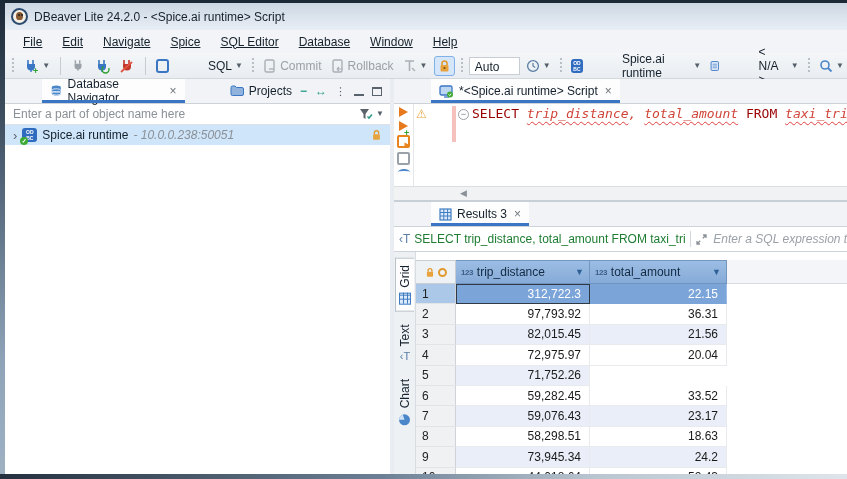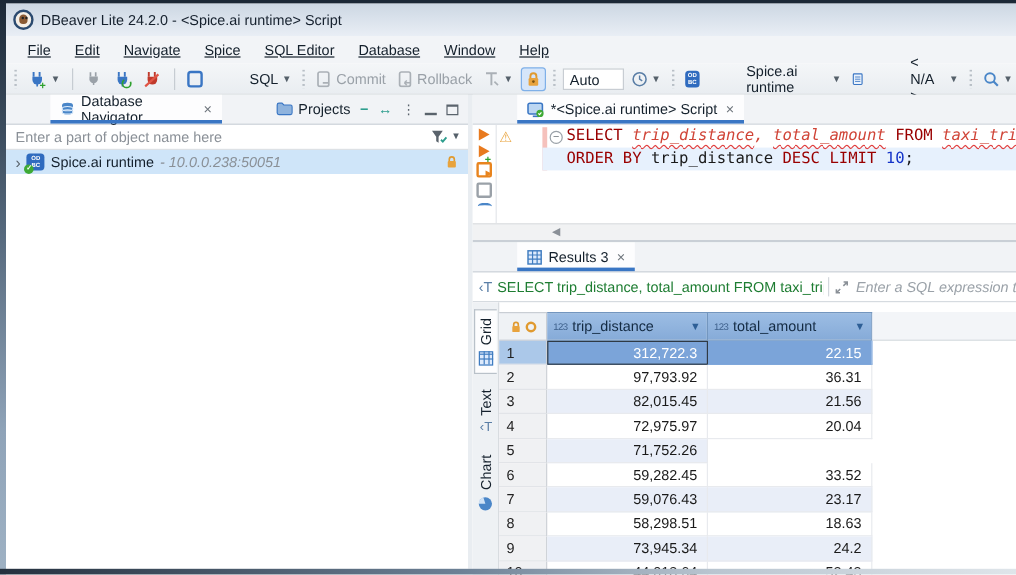--- a/index.html
+++ b/index.html
@@ -104,21 +104,21 @@
       linear-gradient(#3f7cc0,#3f7cc0) 0 7px/12px 1px no-repeat,
       linear-gradient(#3f7cc0,#3f7cc0) 4px 0/1px 12px no-repeat,
       linear-gradient(#3f7cc0,#3f7cc0) 8px 0/1px 12px no-repeat, #ddeafc; transform:rotate(90deg); }
   .st-small { color:#5a7ea6; font-size:11px; transform:rotate(90deg); }
 
   .grid-area { position:absolute; left:22px; top:0; right:0; height:238px; }
   .g-header { position:absolute; top:8px; left:0; right:0; height:24px; }
   .g-corner { position:absolute; left:0; top:0; width:40px; height:24px; background:#eff2f5; border:1px solid #c9ced4; border-left:0; display:flex; align-items:center; justify-content:center; gap:3px; }
   .ring { width:9px; height:9px; border:2px solid #e09a2f; border-radius:50%; }
   .g-col { position:absolute; top:0; height:24px; background:linear-gradient(#9cbde4,#86abd8); border-top:1px solid #7396bf; border-right:1px solid #7396bf; border-bottom:1px solid #6f94bf; display:flex; align-items:center; padding:0 5px; gap:4px; color:#132a42; }
-  .g-col .t123 { font-size:8px; color:#3d5f8a; font-weight:normal; letter-spacing:-0.5px; }
+  .g-col .t123 { font-size:8px; color:#3d5f8a; font-weight:bold; letter-spacing:-0.5px; }
   .g-col .sort { margin-left:auto; color:#2e5f96; font-size:9px; }
   .g-col1 { left:40px; width:134px; }
   .g-col2 { left:174px; width:137px; }
   .g-header-rest { position:absolute; left:311px; right:0; top:0; height:24px; background:#f3f5f8; border-bottom:1px solid #d8dce0; }
   #grid-rows { position:absolute; left:0; top:32px; right:0; }
   .grid-row { position:relative; height:20.4px; display:flex; }
   .rn { width:40px; background:#f0f1f3; border-right:1px solid #cfd3d8; border-bottom:1px solid #e2e4e8; padding-left:6px; display:flex; align-items:center; color:#222; }
   .cell { border-bottom:1px solid #e8eaee; border-right:1px solid #e8eaee; display:flex; align-items:center; justify-content:flex-end; padding-right:8px; color:#1a1a1a; }
   .c1 { width:134px; } .c2 { width:137px; }
   .grid-row.odd .cell { background:#e9eef8; }
@@ -326,21 +326,20 @@
           </span>
         <span class="script-ic"></span>
         <span class="script-ic gray"></span>
         <span class="blue-arc"></span>
       </div>
       <span class="warn">⚠</span>
       <span class="change-bar"></span>
       <span class="fold">−</span>
       <div class="code">
         <div class="code-line"><span class="kw">SELECT </span><span class="ident">trip_distance</span><span class="ident" style="text-decoration:none;">, </span><span class="ident">total_amount</span><span class="kw"> FROM </span><span class="ident">taxi_trips</span></div>
-        <div class="code-line current"><span class="kw">ORDER BY </span><span class="plain">trip_distance </span><span class="kw">DESC LIMIT </span><span class="numlit">10</span><span class="plain">;</span></div>
       </div>
     </div>
     <div class="ed-hscroll">
         <span class="larr">◀</span>
       </div>
     <div class="ed-results-sep"></div>
 
     <div class="ptabbar">
       <div class="ptab active">
         <svg class="icon-svg" width="13" height="13" viewBox="0 0 13 13">

